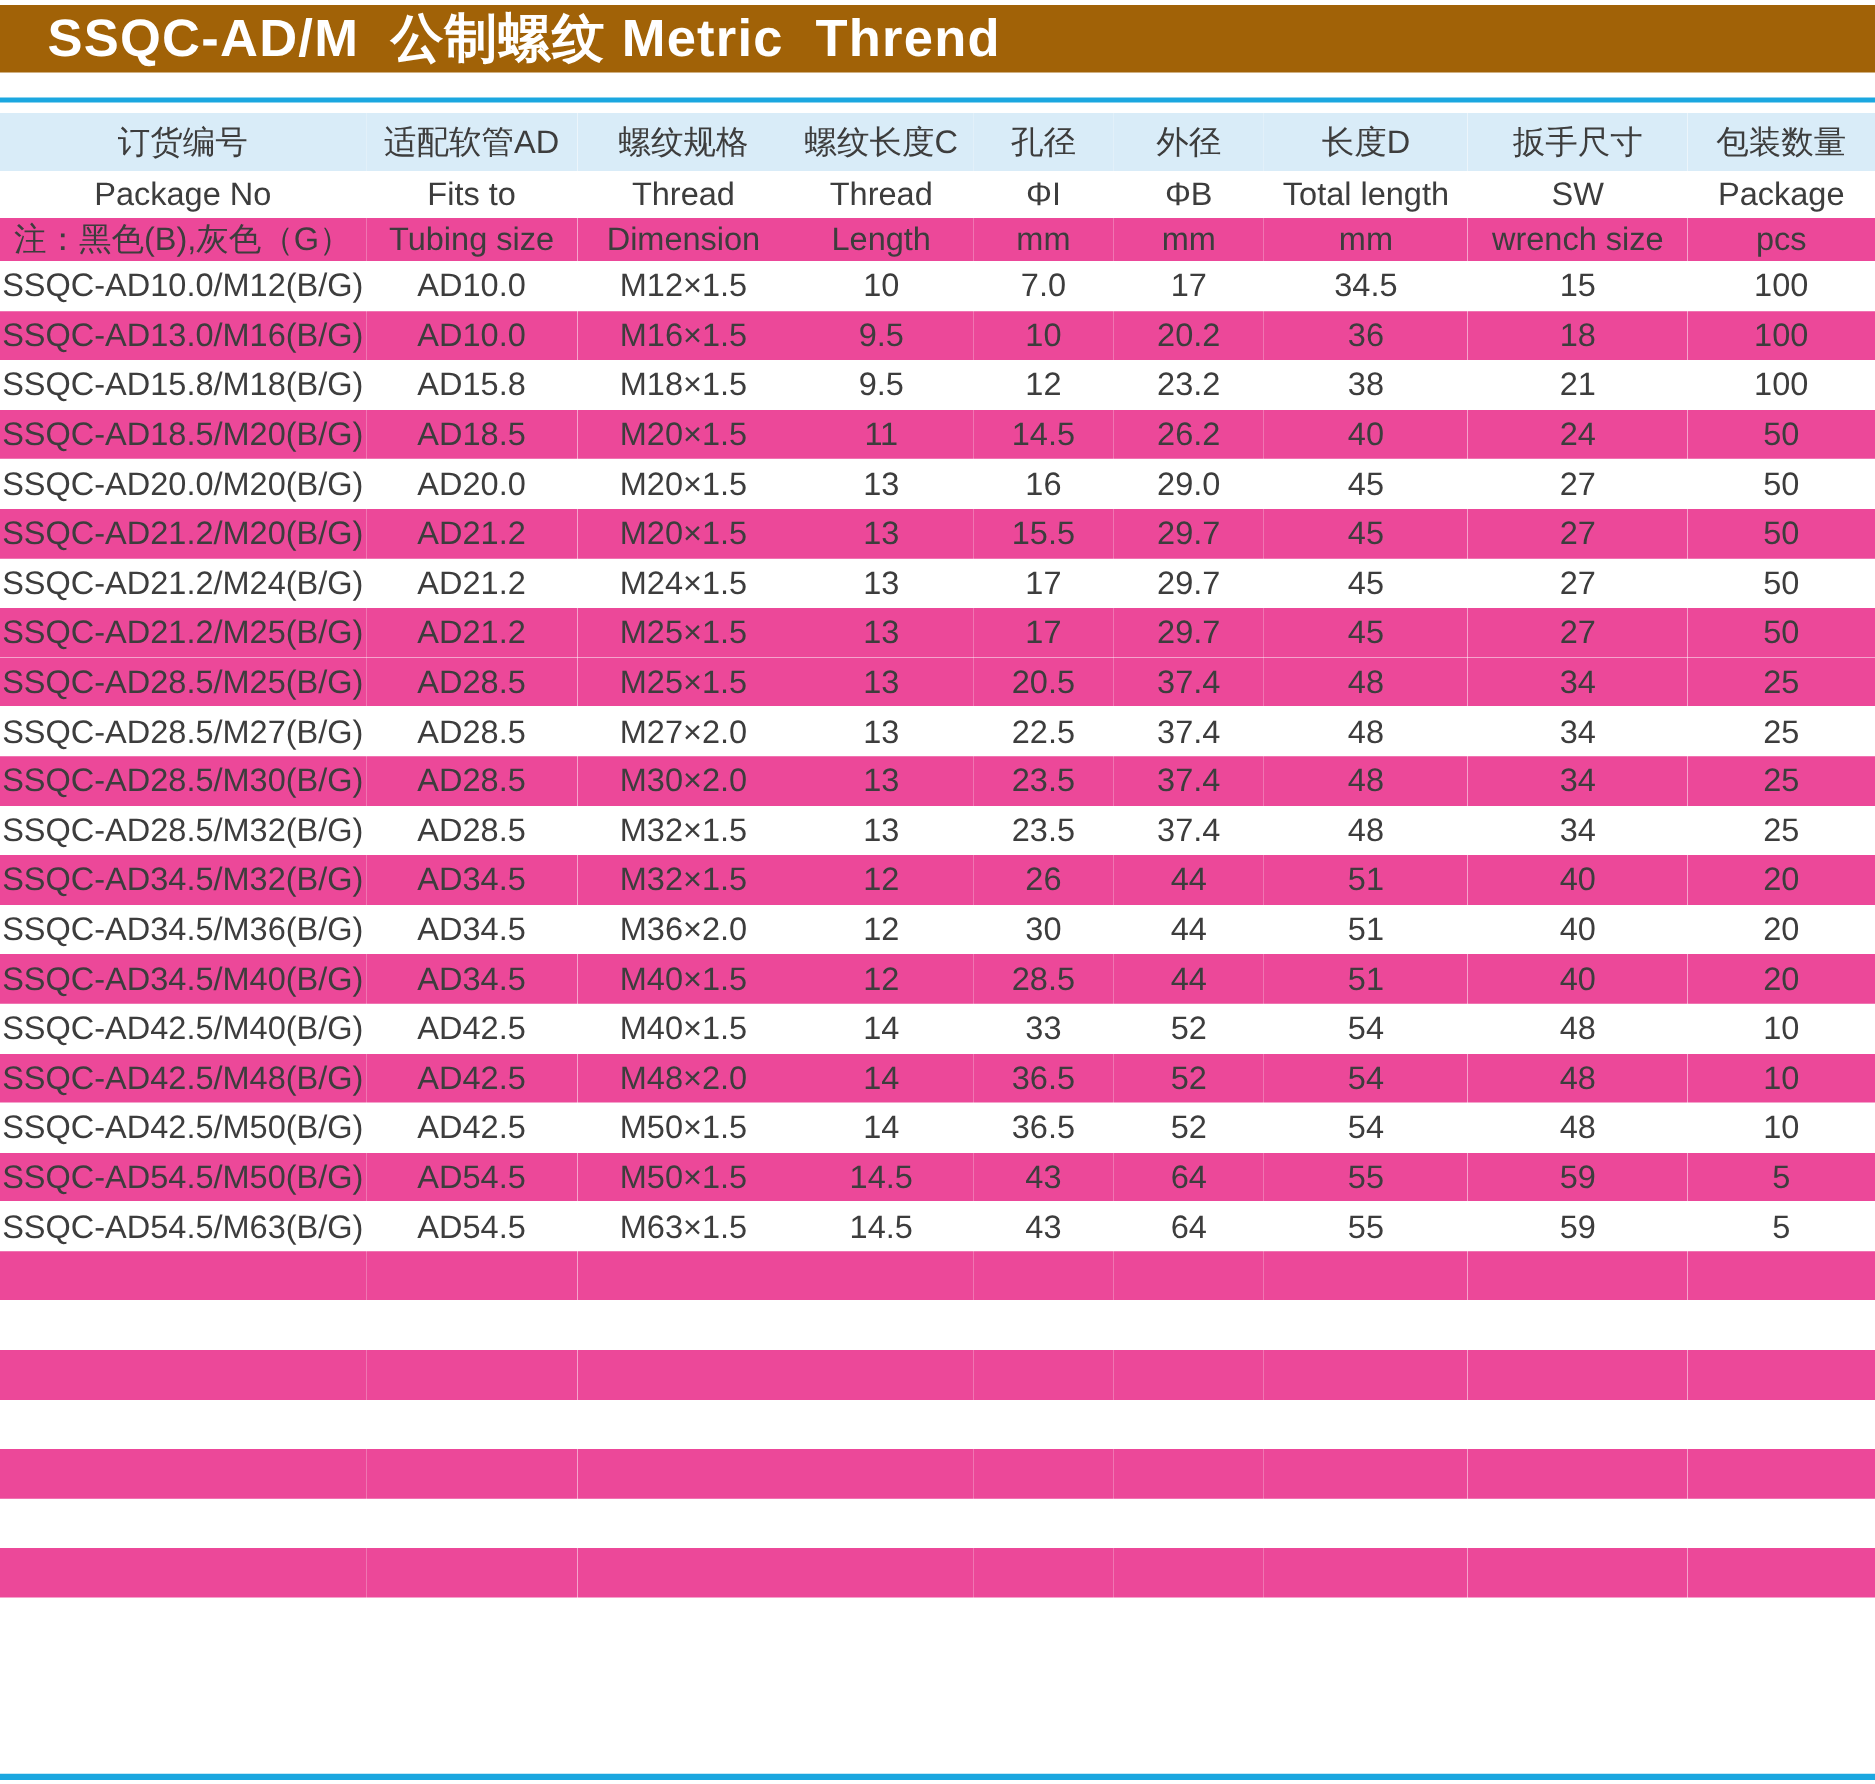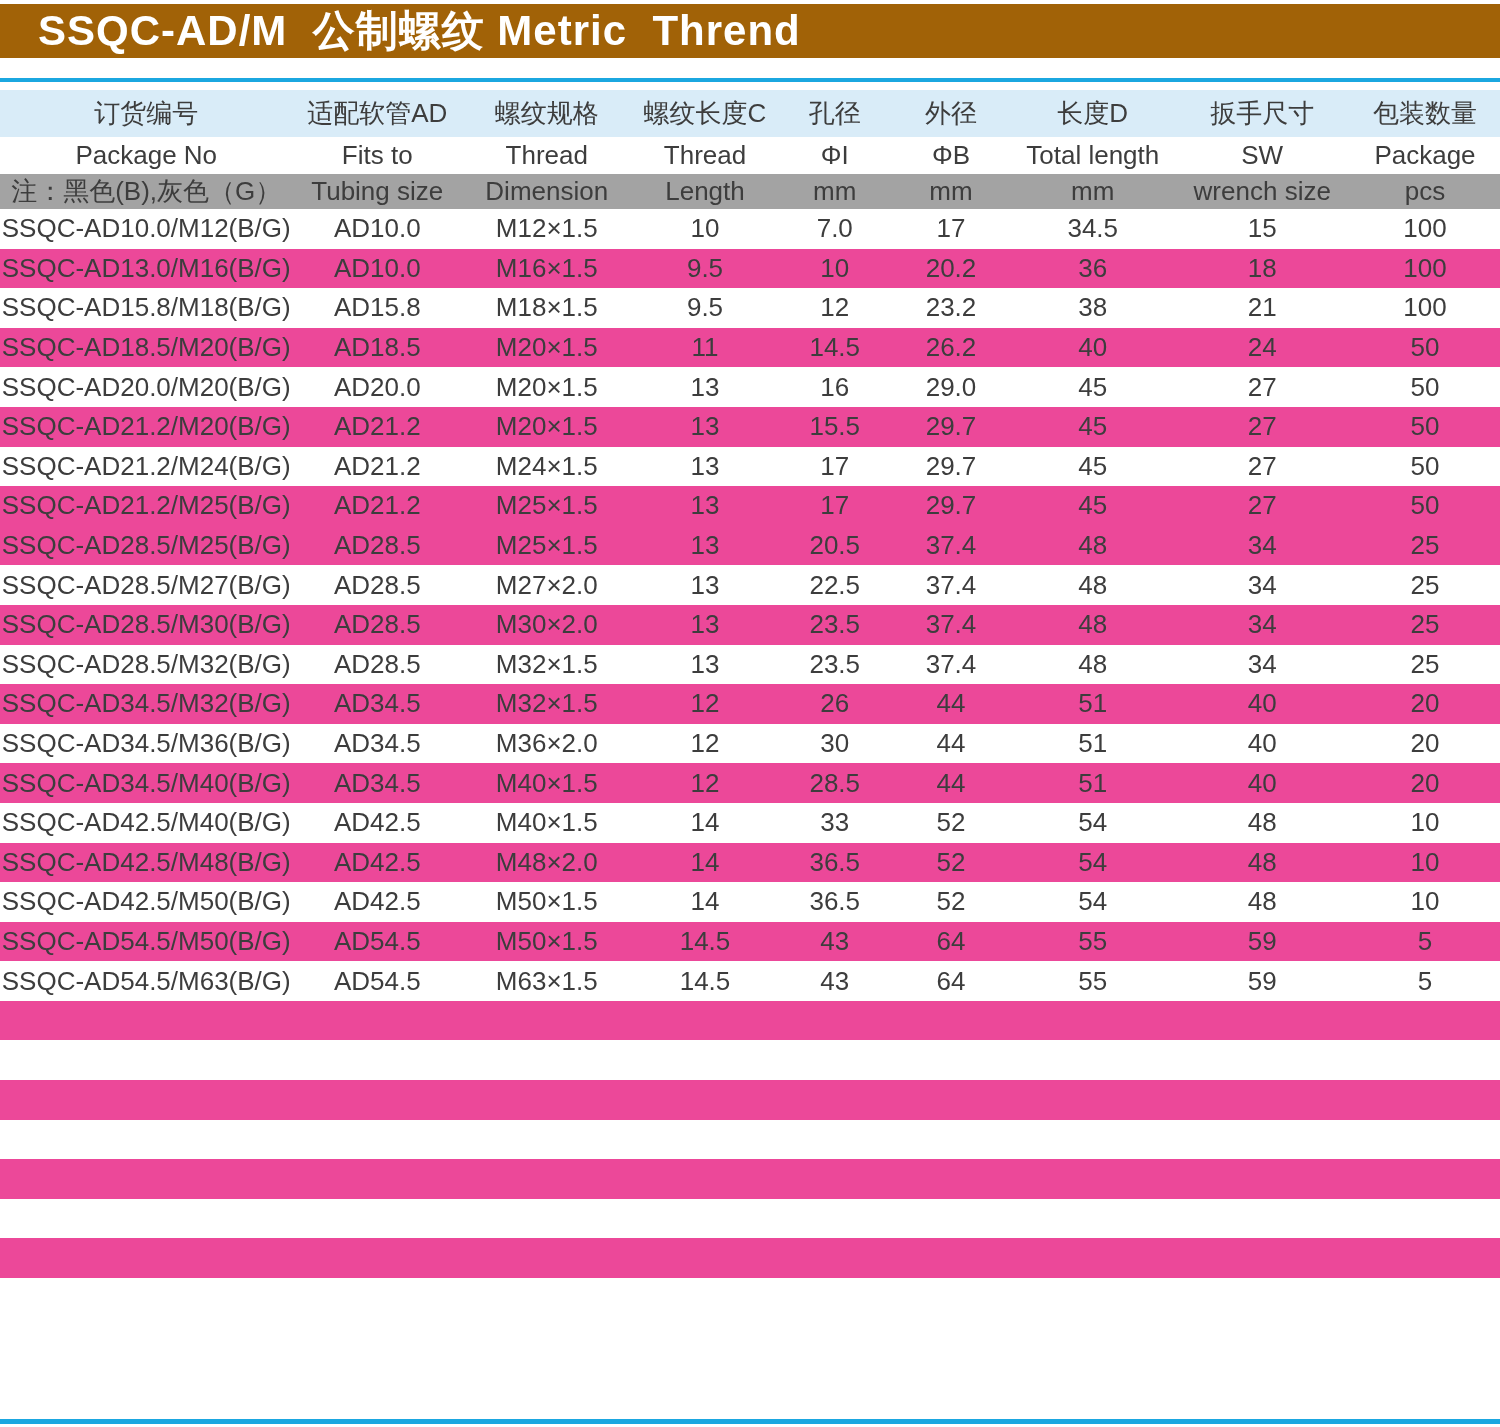--- a/index.html
+++ b/index.html
@@ -43,21 +43,21 @@
   th, td {
     padding: 0;
     text-align: center;
     font-size: 26px;
     font-weight: 400;
     white-space: nowrap;
     overflow: hidden;
   }
   thead tr.hdr-cn  { height: 47px; background: #d9ecf8; }
   thead tr.hdr-en  { height: 37px; background: #ffffff; }
-  thead tr.hdr-sub { height: 32px; background: #a3a3a3; padding-left: 37px; }
+  thead tr.hdr-sub { height: 32px; background: #ec4899; padding-left: 37px; }
   tbody tr { height: 39.6px; background: #ffffff; padding-left: 25px; }
   tbody tr.stripe { background: #ec4899; }
   .bottom-rule {
     position: absolute;
     left: 0;
     top: 1419px;
     width: 100%;
     height: 5px;
     background: #1ba7e0;
   }

